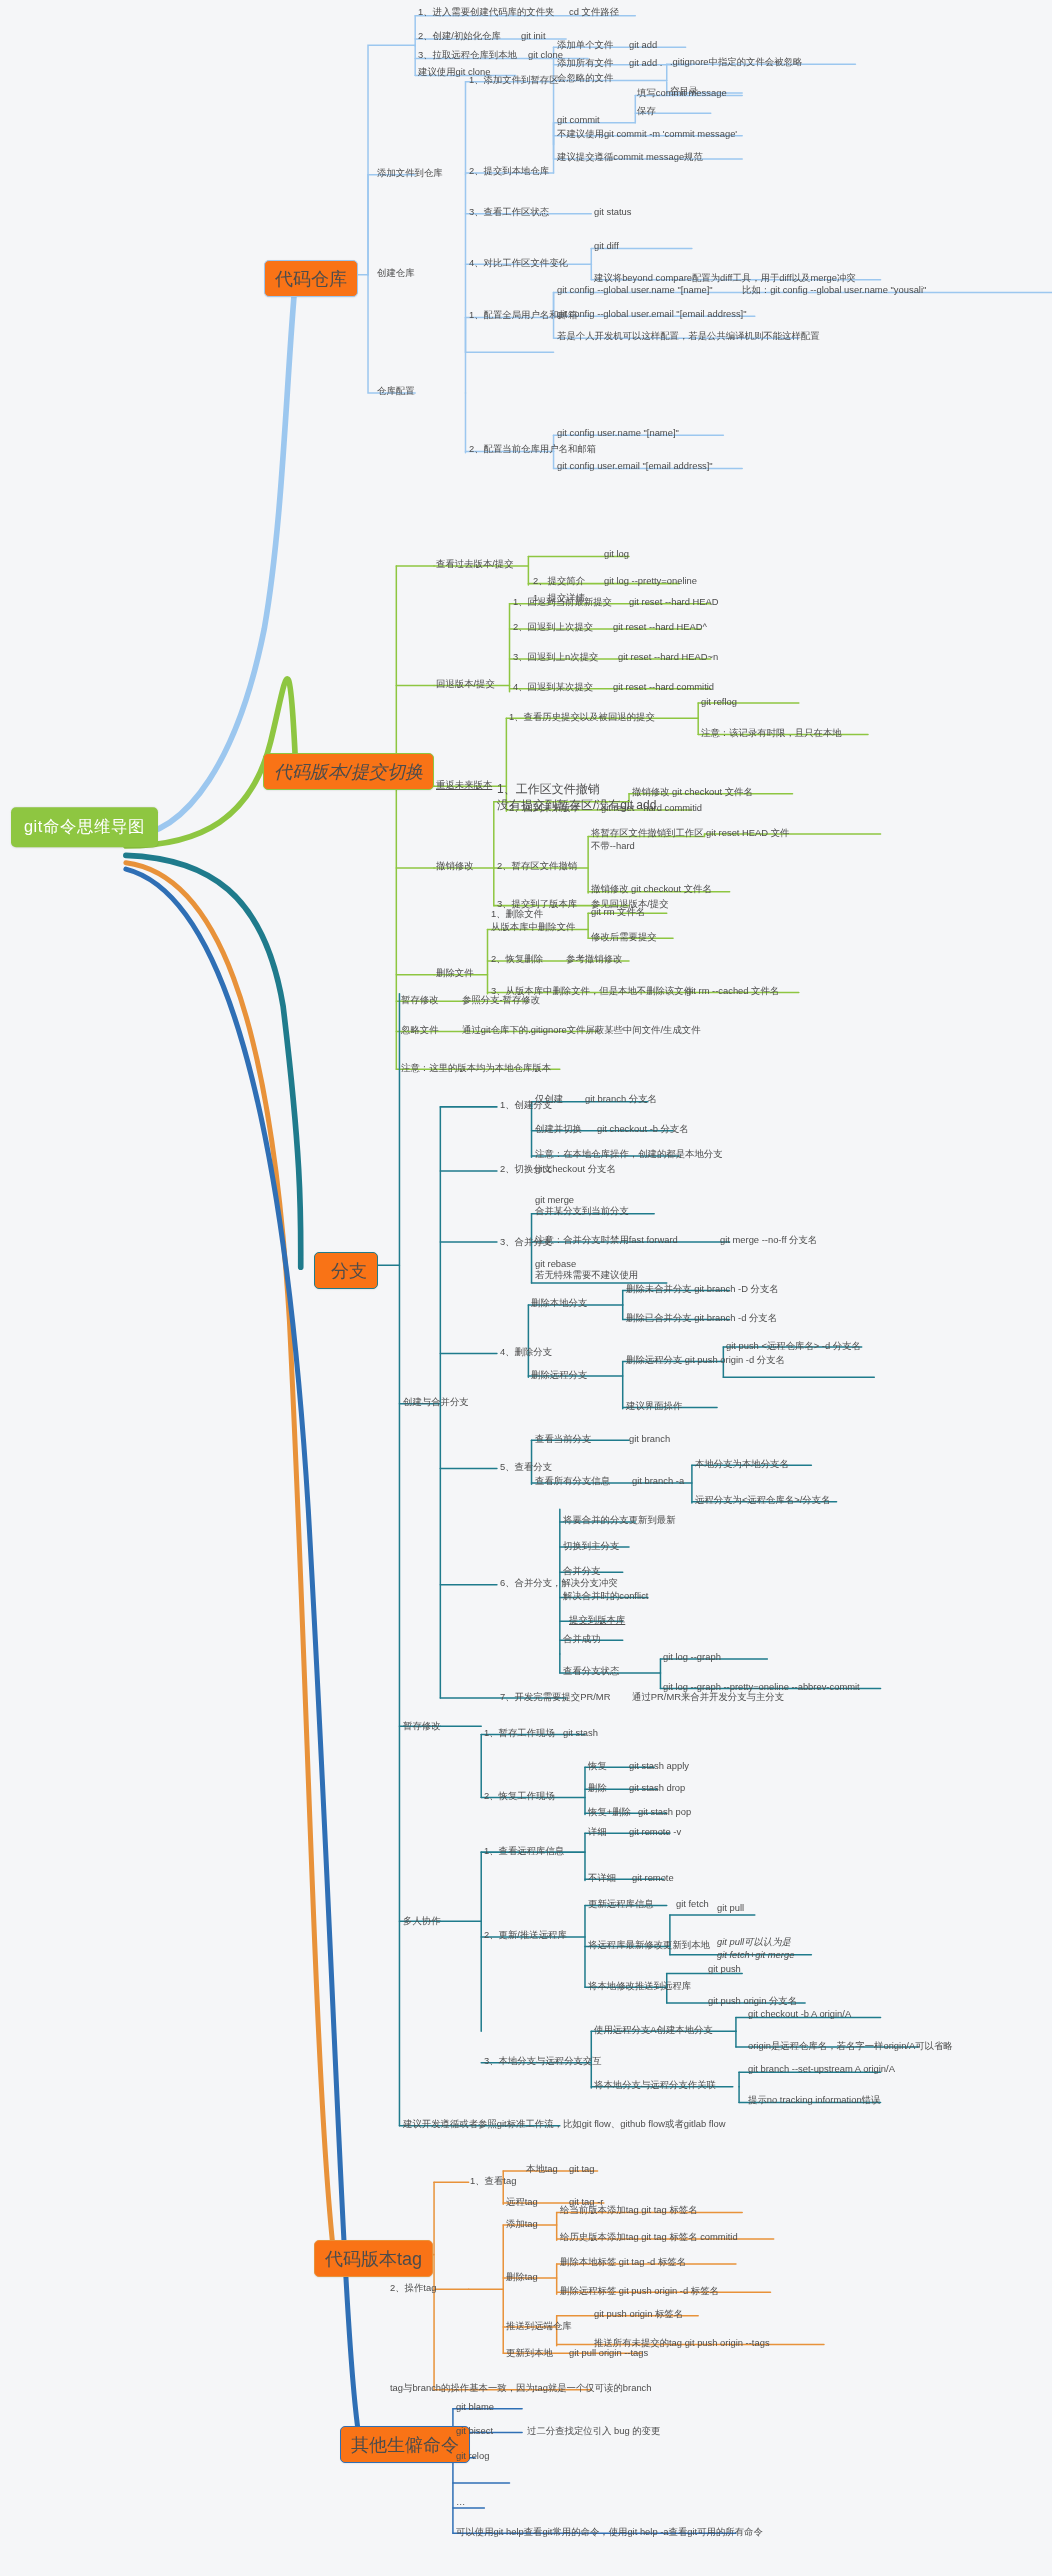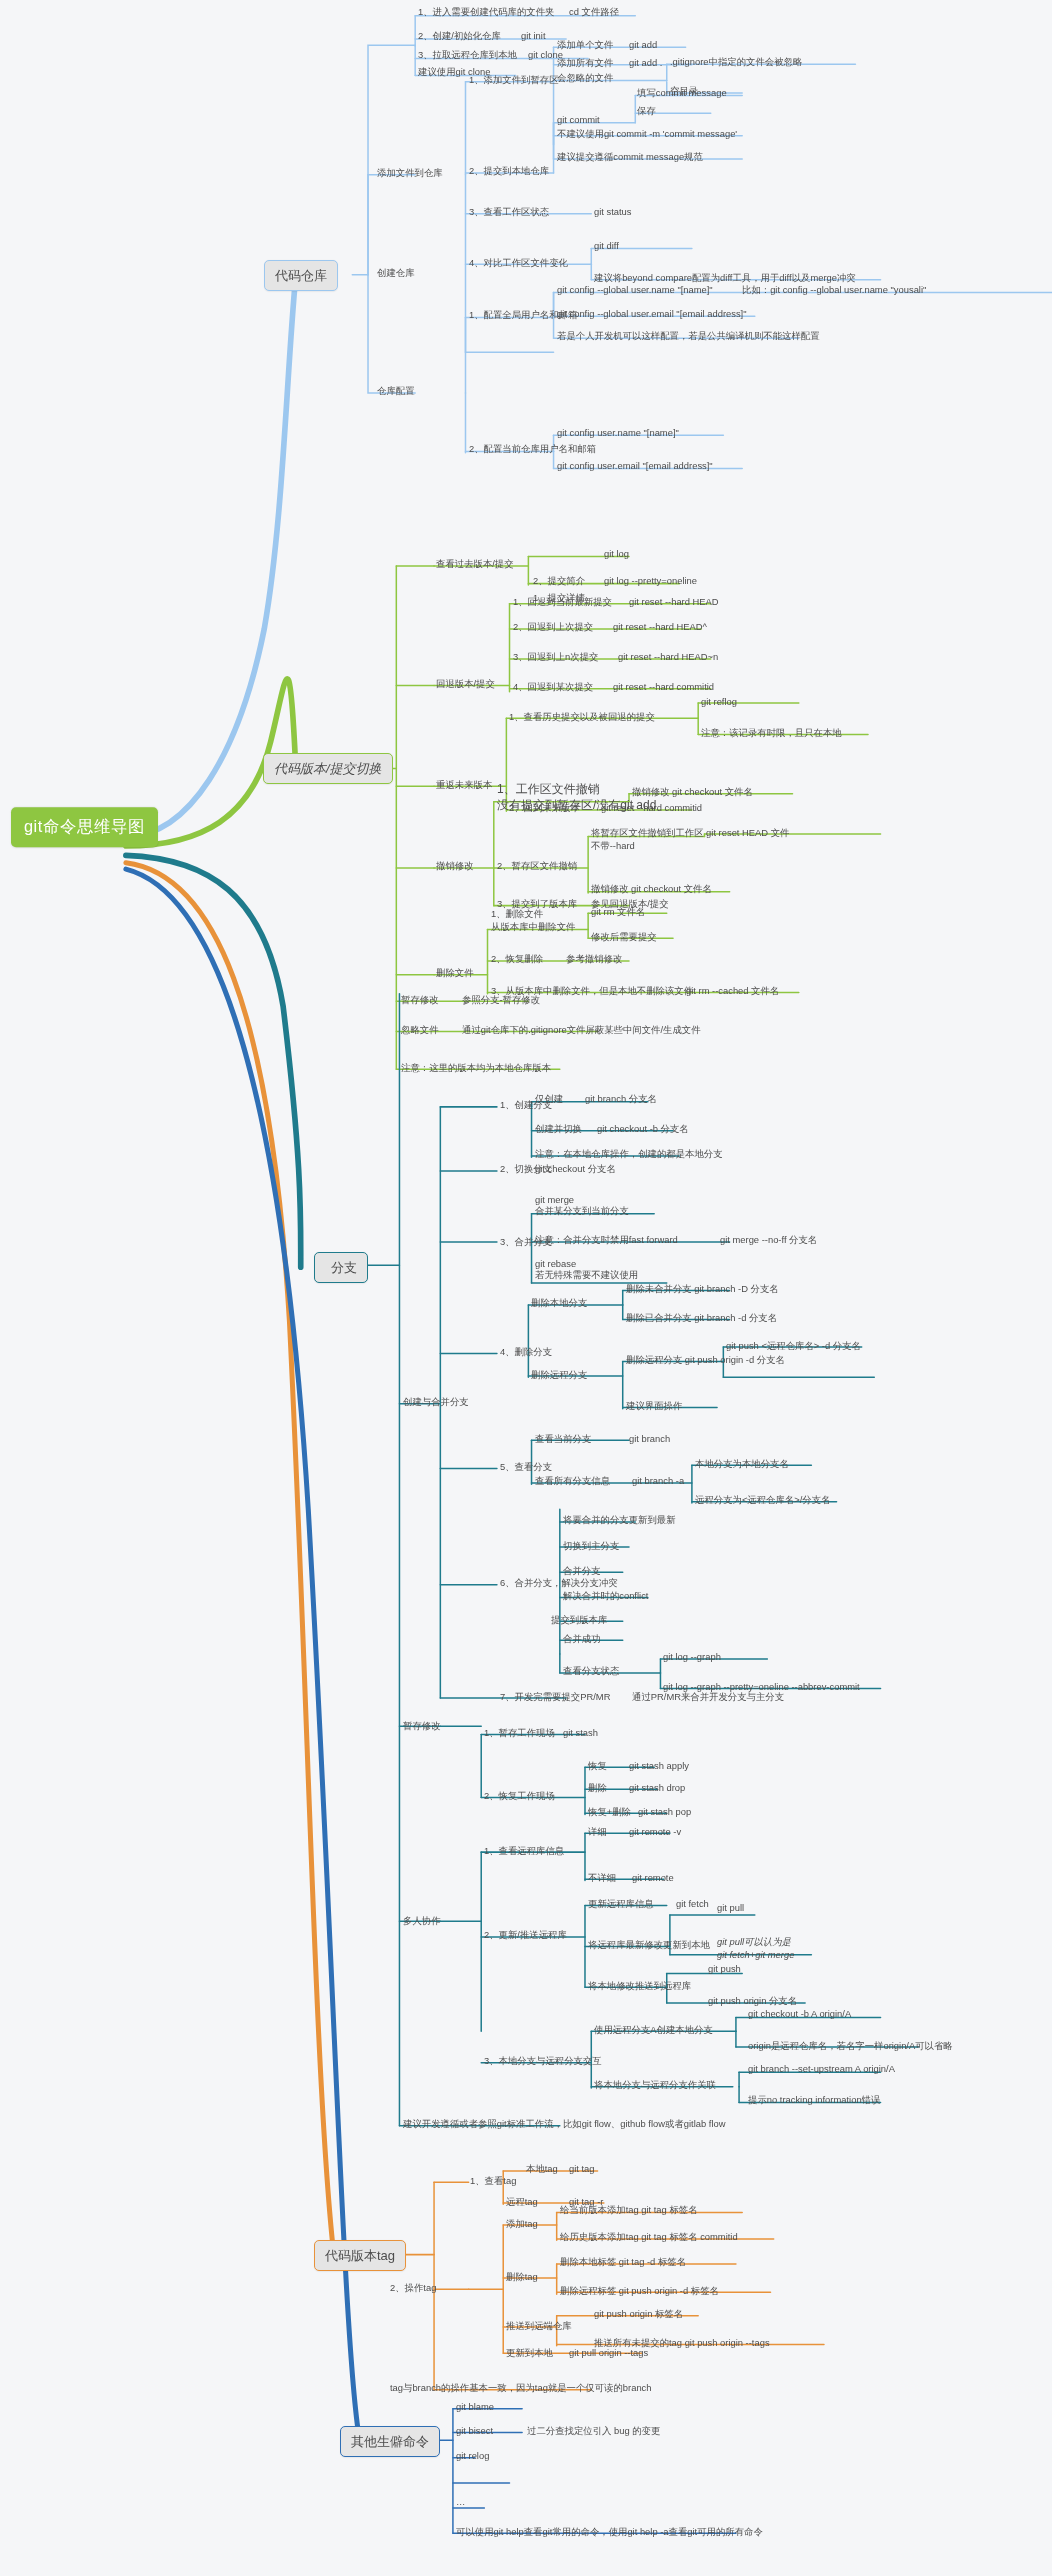--- a/index.html
+++ b/index.html
@@ -11,22 +11,22 @@
   .node .ln{display:block;}
 
   
   .root-node{
     position:absolute;background:#8ec641;color:#ffffff;border-radius:5px;
     padding:8.8px 12.6px;font-size:16.4px;letter-spacing:0.6px;white-space:nowrap;
     box-shadow:0 0.6px 1.9px rgba(0,0,0,.12);
   }
   
   .l1{
-    position:absolute;background:#e5e5e5;border:1.3px solid #9cc7ef;border-radius:5px;
-    padding:5.7px 10px;font-size:13px;color:#4c4c4c;white-space:nowrap;
+    position:absolute;background:#f97316;border:1.3px solid #9cc7ef;border-radius:5px;
+    padding:5.7px 10px;font-size:18px;color:#4c4c4c;white-space:nowrap;
     box-shadow:0 0.6px 1.3px rgba(0,0,0,.06);
   }
   .l1.blue{border-color:#9cc7ef;}
   .l1.green{border-color:#8ec641;}
   .l1.teal{border-color:#1f7b8c;padding-left:16px;}
   .l1.orange{border-color:#e8923a;}
   .l1.dblue{border-color:#2f6fb5;}
 
   .topic{position:absolute;white-space:nowrap;font-size:9.4px;color:#4c4c4c;}
 </style>
@@ -371,21 +371,21 @@
   <div class="topic" style="left:436px;top:678px;">回退版本/提交</div>
   <div class="topic" style="left:513px;top:596px;">1、回退到当前最新提交</div>
   <div class="topic" style="left:629px;top:596px;">git reset --hard HEAD</div>
   <div class="topic" style="left:513px;top:621px;">2、回退到上次提交</div>
   <div class="topic" style="left:613px;top:621px;">git reset --hard HEAD^</div>
   <div class="topic" style="left:513px;top:651px;">3、回退到上n次提交</div>
   <div class="topic" style="left:618px;top:651px;">git reset --hard HEAD~n</div>
   <div class="topic" style="left:513px;top:681px;">4、回退到某次提交</div>
   <div class="topic" style="left:613px;top:681px;">git reset --hard commitid</div>
 
-  <div class="topic" style="left:436px;top:779px;">重返未来版本</div>
+  <div class="topic" style="left:436px;top:779px;text-decoration:underline;">重返未来版本</div>
   <div class="topic" style="left:509px;top:711px;">1、查看历史提交以及被回退的提交</div>
   <div class="topic" style="left:701px;top:696px;">git reflog</div>
   <div class="topic" style="left:701px;top:727px;">注意：该记录有时限，且只在本地</div>
   <div class="topic" style="left:509px;top:802px;">2、回到未来版本</div>
   <div class="topic" style="left:601px;top:802px;">git reset --hard commitid</div>
 
   <div class="topic" style="left:436px;top:860px;">撤销修改</div>
   <div class="node" style="left:497px;top:782px;">
     <span class="ln" style="white-space:pre-line;">1、工作区文件撤销
 没有提交到暂存区/没有git add</span>
@@ -451,21 +451,21 @@
   <div class="topic" style="left:535px;top:1475px;">查看所有分支信息</div>
   <div class="topic" style="left:632px;top:1475px;">git branch -a</div>
   <div class="topic" style="left:695px;top:1458px;">本地分支为本地分支名</div>
   <div class="topic" style="left:695px;top:1494px;">远程分支为&lt;远程仓库名&gt;/分支名</div>
 
   <div class="topic" style="left:500px;top:1577px;">6、合并分支，解决分支冲突</div>
   <div class="topic" style="left:563px;top:1514px;">将要合并的分支更新到最新</div>
   <div class="topic" style="left:563px;top:1540px;">切换到主分支</div>
   <div class="topic" style="left:563px;top:1565px;">合并分支</div>
   <div class="topic" style="left:563px;top:1590px;">解决合并时的conflict</div>
-  <div class="topic" style="left:551px;top:1614px;">提交到版本库</div>
+  <div class="topic" style="left:569px;top:1614px;text-decoration:underline;">提交到版本库</div>
   <div class="topic" style="left:563px;top:1633px;">合并成功</div>
   <div class="topic" style="left:563px;top:1665px;">查看分支状态</div>
   <div class="topic" style="left:663px;top:1651px;">git log --graph</div>
   <div class="topic" style="left:663px;top:1681px;">git log --graph --pretty=oneline --abbrev-commit</div>
 
   <div class="topic" style="left:500px;top:1691px;">7、开发完需要提交PR/MR</div>
   <div class="topic" style="left:632px;top:1691px;">通过PR/MR来合并开发分支与主分支</div>
 
   <div class="topic" style="left:403px;top:1720px;">暂存修改</div>
   <div class="topic" style="left:484px;top:1727px;">1、暂存工作现场</div>

